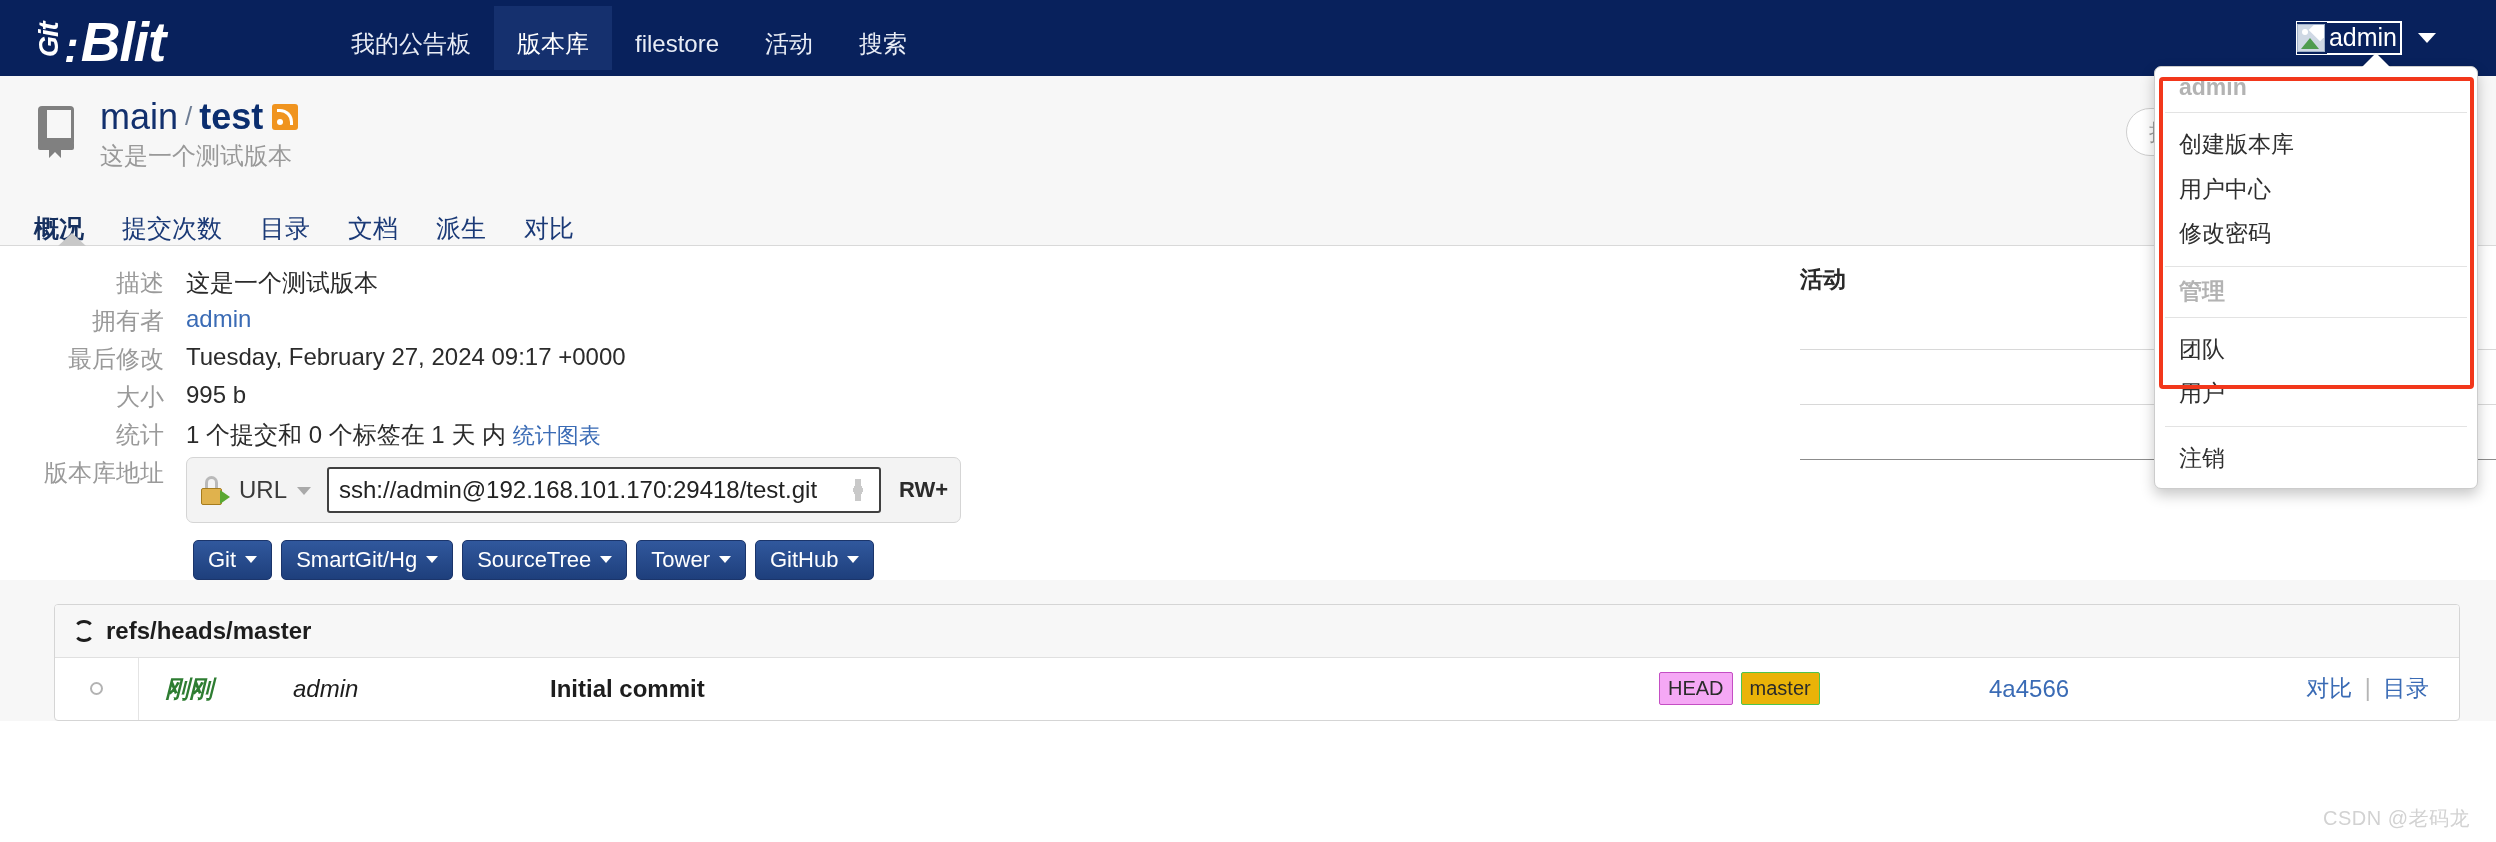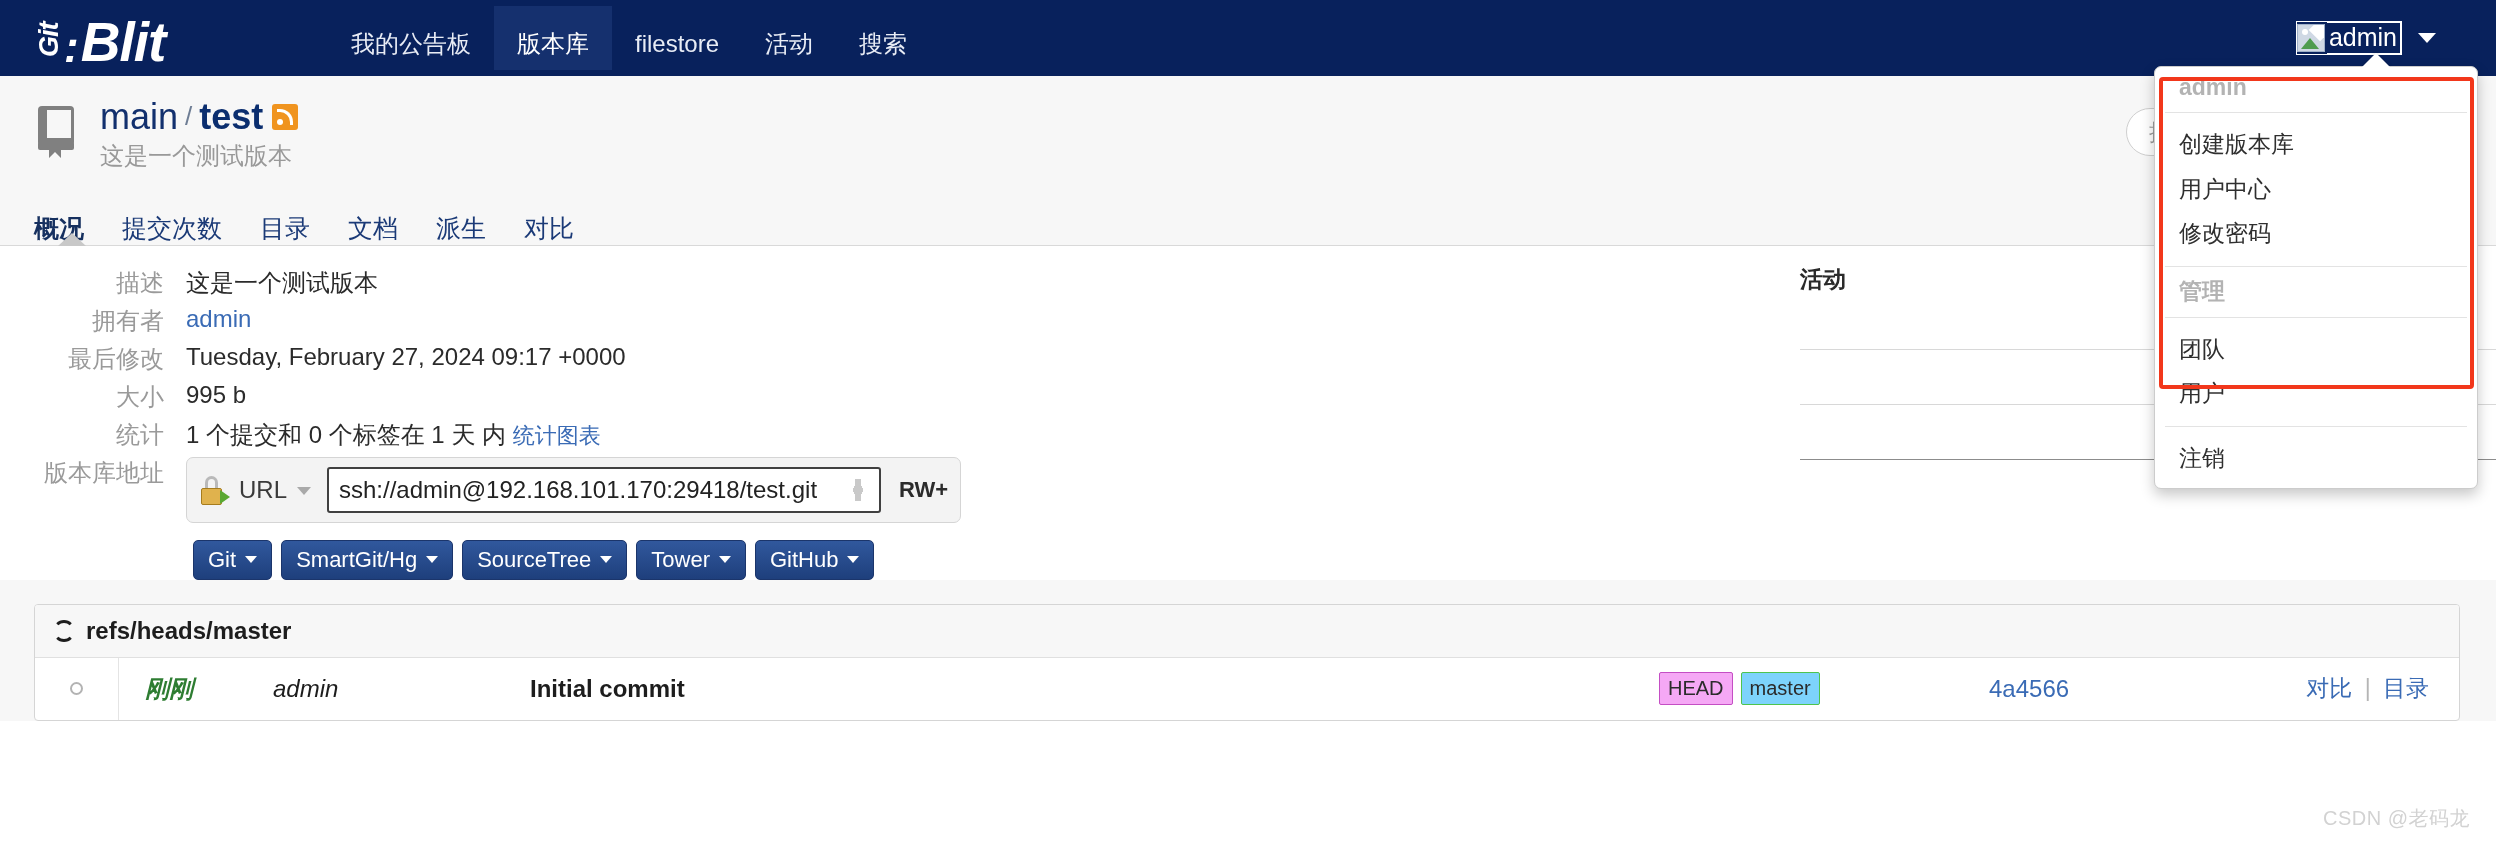--- a/index.html
+++ b/index.html
@@ -498,21 +498,21 @@
   }
   .act-line {
     height: 1px;
     background: #d8d8d8;
     margin: 54px 0 0 0;
   }
   .act-line.dark { background: #8c8c8c; }
 
   
   .branch-panel {
-    margin: 24px 36px 0 34px;
+    margin: 24px 36px 0 54px;
     border: 1px solid #d5d5d5;
     border-radius: 4px;
     background: #ffffff;
     overflow: hidden;
   }
   .branch-head {
     background: #f7f7f7;
     border-bottom: 1px solid #e0e0e0;
     padding: 12px 18px;
     display: flex;
@@ -569,21 +569,21 @@
     padding-left: 14px;
   }
   .c-refs { display: flex; gap: 8px; align-items: center; width: 330px; }
   .ref-badge {
     font-size: 20px;
     padding: 2px 8px;
     border-radius: 2px;
     line-height: 1.35;
   }
   .ref-head { background: #f5a8f5; border: 1px solid #c44ec4; color: #2b2b2b; }
-  .ref-branch { background: #7dd3fc; border: 1px solid #4ec44e; color: #2b2b2b; }
+  .ref-branch { background: #eab308; border: 1px solid #4ec44e; color: #2b2b2b; }
   .c-hash {
     width: 290px;
     color: #3a6bb5;
     text-decoration: none;
   }
   .c-links {
     width: 180px;
     text-align: right;
     padding-right: 30px;
     color: #777;

